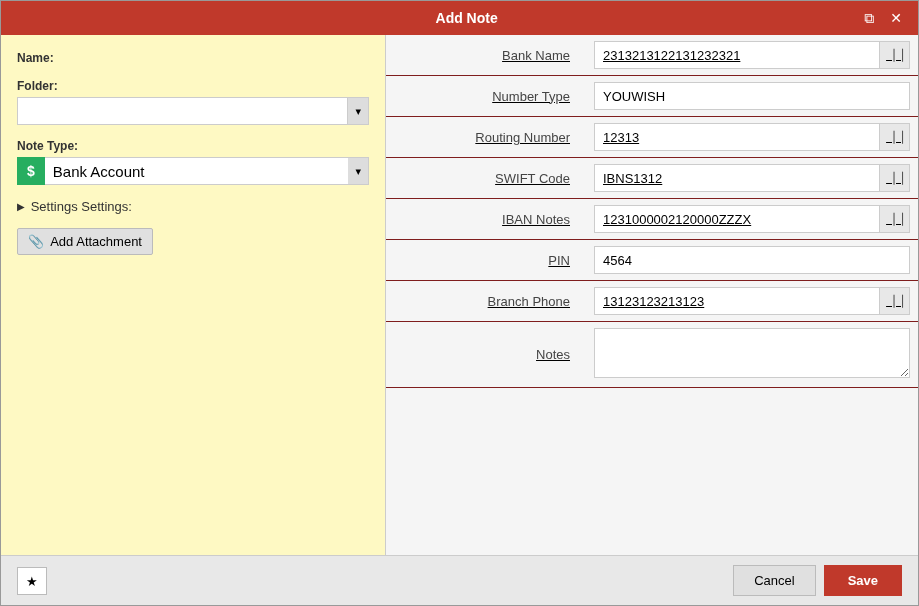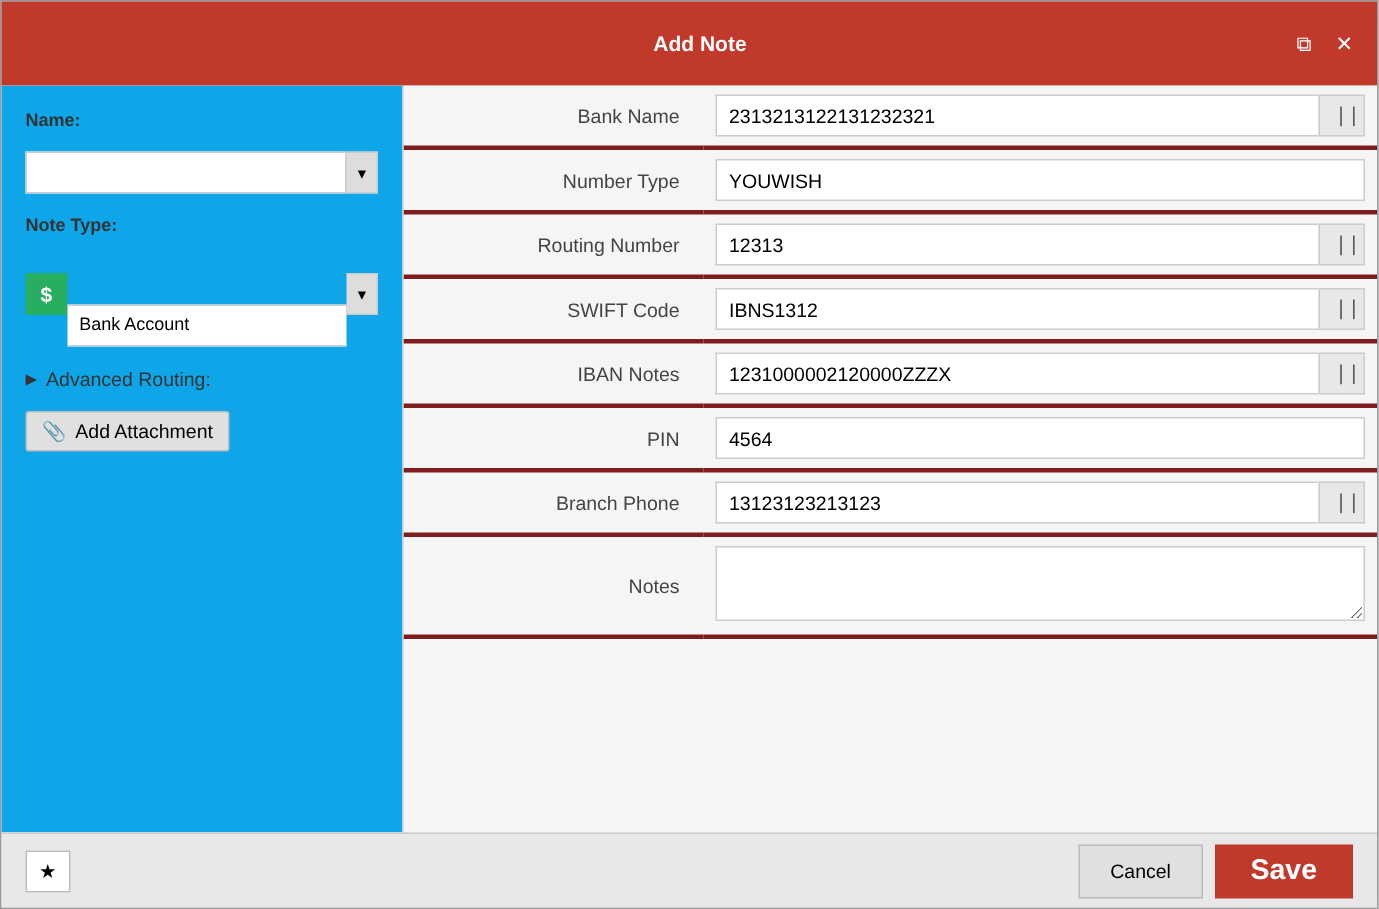--- a/index.html
+++ b/index.html
@@ -1,55 +1,55 @@
 <!DOCTYPE html>
 <html><head>
   <meta charset="utf-8">
   <style>
     * { box-sizing: border-box; margin: 0; padding: 0; font-family: Arial, sans-serif; font-size: 13px; }
     body { background: #aaa; display: flex; justify-content: center; align-items: center; width: 919px; height: 606px; overflow: hidden; }
     .modal { width: 919px; height: 606px; background: #f0f0f0; border: 1px solid #999; display: flex; flex-direction: column; box-shadow: 0 4px 20px rgba(0,0,0,0.4); }
-    .modal-header { background: #c0392b; color: white; padding: 0 12px; height: 56px; display: flex; align-items: center; justify-content: space-between; flex-shrink: 0; }
+    .modal-header { background: #c0392b; color: white; padding: 0 12px; height: 34px; display: flex; align-items: center; justify-content: space-between; flex-shrink: 0; }
     .modal-header-title { font-size: 14px; font-weight: bold; flex: 1; text-align: center; }
     .modal-header-controls { display: flex; gap: 8px; }
     .header-btn { background: none; border: none; color: white; cursor: pointer; font-size: 14px; padding: 2px 4px; }
     .modal-body { display: flex; flex: 1; overflow: hidden; }
-    .left-panel { width: 268px; flex-shrink: 0; padding: 16px; background: #0ea5e9; border-right: 1px solid #ccc; overflow-y: auto; }
+    .left-panel { width: 385px; flex-shrink: 0; padding: 16px; background: #fef9c3; border-right: 1px solid #ccc; overflow-y: auto; }
     .right-panel { flex: 1; overflow-y: auto; background: #f5f5f5; }
     .field-group { margin-bottom: 14px; }
     .field-label { font-weight: bold; font-size: 12px; color: #333; margin-bottom: 4px; display: block; }
     .text-input { width: 100%; padding: 5px 8px; border: 1px solid #ccc; background: white; font-size: 13px; height: 28px; }
     .folder-row { display: flex; gap: 0; }
     .folder-row .text-input { flex: 1; border-right: none; }
     .dropdown-btn { background: #ddd; border: 1px solid #ccc; padding: 0 7px; cursor: pointer; font-size: 11px; }
     .note-type-row { display: flex; align-items: center; gap: 0; }
     .note-type-icon { background: #27ae60; color: white; padding: 5px 10px; font-size: 14px; font-weight: bold; height: 28px; display: flex; align-items: center; }
-    .note-type-select { flex: 1; padding: 5px 8px; border: 1px solid #ccc; border-left: none; border-right: none; background: white; font-size: 12px; height: 28px; margin-top: 42px; }
+    .note-type-select { flex: 1; padding: 5px 8px; border: 1px solid #ccc; border-left: none; border-right: none; background: white; font-size: 15px; height: 28px; }
     .note-type-arrow { background: #ddd; border: 1px solid #ccc; border-left: none; padding: 0 7px; cursor: pointer; font-size: 11px; height: 28px; display: flex; align-items: center; }
     .advanced-settings { display: flex; align-items: center; gap: 6px; cursor: pointer; color: #333; font-size: 13px; margin-bottom: 14px; }
     .advanced-settings .arrow { font-size: 10px; }
     .add-attachment { display: flex; align-items: center; gap: 6px; background: #e0e0e0; border: 1px solid #bbb; padding: 5px 10px; cursor: pointer; border-radius: 2px; font-size: 12px; }
     
     .form-table { width: 100%; border-collapse: collapse; }
-    .form-table tr { border-bottom: 3px solid #7f1d1d; }
+    .form-table tr { border-bottom: 1px solid #7f1d1d; text-decoration: underline; }
     .form-table td { padding: 8px 12px; vertical-align: middle; }
     .form-table td.label-cell { text-align: right; width: 200px; color: #444; font-size: 13px; padding-right: 16px; }
     .form-table td.input-cell { padding: 6px 8px; }
     .form-input { width: 100%; padding: 4px 8px; border: 1px solid #ccc; background: white; font-size: 13px; height: 28px; }
     .form-input-with-btn { display: flex; }
     .form-input-with-btn .form-input { flex: 1; border-right: none; }
     .input-side-btn { background: #e8e8e8; border: 1px solid #ccc; cursor: pointer; padding: 0 6px; font-size: 11px; color: #555; }
     .notes-input { width: 100%; padding: 4px 8px; border: 1px solid #ccc; background: white; font-size: 13px; height: 50px; resize: vertical; }
     
     .modal-footer { height: 50px; background: #e8e8e8; border-top: 1px solid #ccc; display: flex; align-items: center; justify-content: space-between; padding: 0 16px; flex-shrink: 0; }
     .footer-left { display: flex; align-items: center; }
     .star-btn { background: none; border: 1px solid #bbb; padding: 4px 8px; cursor: pointer; font-size: 16px; background: white; }
     .footer-right { display: flex; gap: 8px; }
     .cancel-btn { padding: 7px 20px; background: #e0e0e0; border: 1px solid #bbb; cursor: pointer; font-size: 13px; }
-    .save-btn { padding: 7px 24px; background: #c0392b; color: white; border: none; cursor: pointer; font-size: 19px; font-weight: bold; }
+    .save-btn { padding: 7px 24px; background: #c0392b; color: white; border: none; cursor: pointer; font-size: 13px; font-weight: bold; }
   </style>
 </head>
 <body>
 
 <div class="modal">
 
   <div class="modal-header">
     <div style="width:60px;"></div>
     <div class="modal-header-title">Add Note</div>
     <div class="modal-header-controls">
@@ -59,38 +59,39 @@
   </div>
 
   <div class="modal-body">
 
     <div class="left-panel">
       <div class="field-group">
         <label class="field-label">Name:</label>
       </div>
 
       <div class="field-group">
+        <label class="field-label">Folder:</label>
         <div class="folder-row">
           <input type="text" class="text-input" style="">
           <button class="dropdown-btn">▾</button>
         </div>
       </div>
 
       <div class="field-group">
         <label class="field-label">Note Type:</label>
         <div class="note-type-row">
           <div class="note-type-icon">$</div>
           <div class="note-type-select">Bank Account</div>
           <button class="note-type-arrow">▾</button>
         </div>
       </div>
 
       <div class="advanced-settings">
         <span class="arrow">▶</span>
-        <span>Advanced Routing:</span>
+        <span>Settings Settings:</span>
       </div>
 
       <button class="add-attachment">
         <span>📎</span>
         <span>Add Attachment</span>
       </button>
     </div>
 
     <div class="right-panel">
       <table class="form-table">

